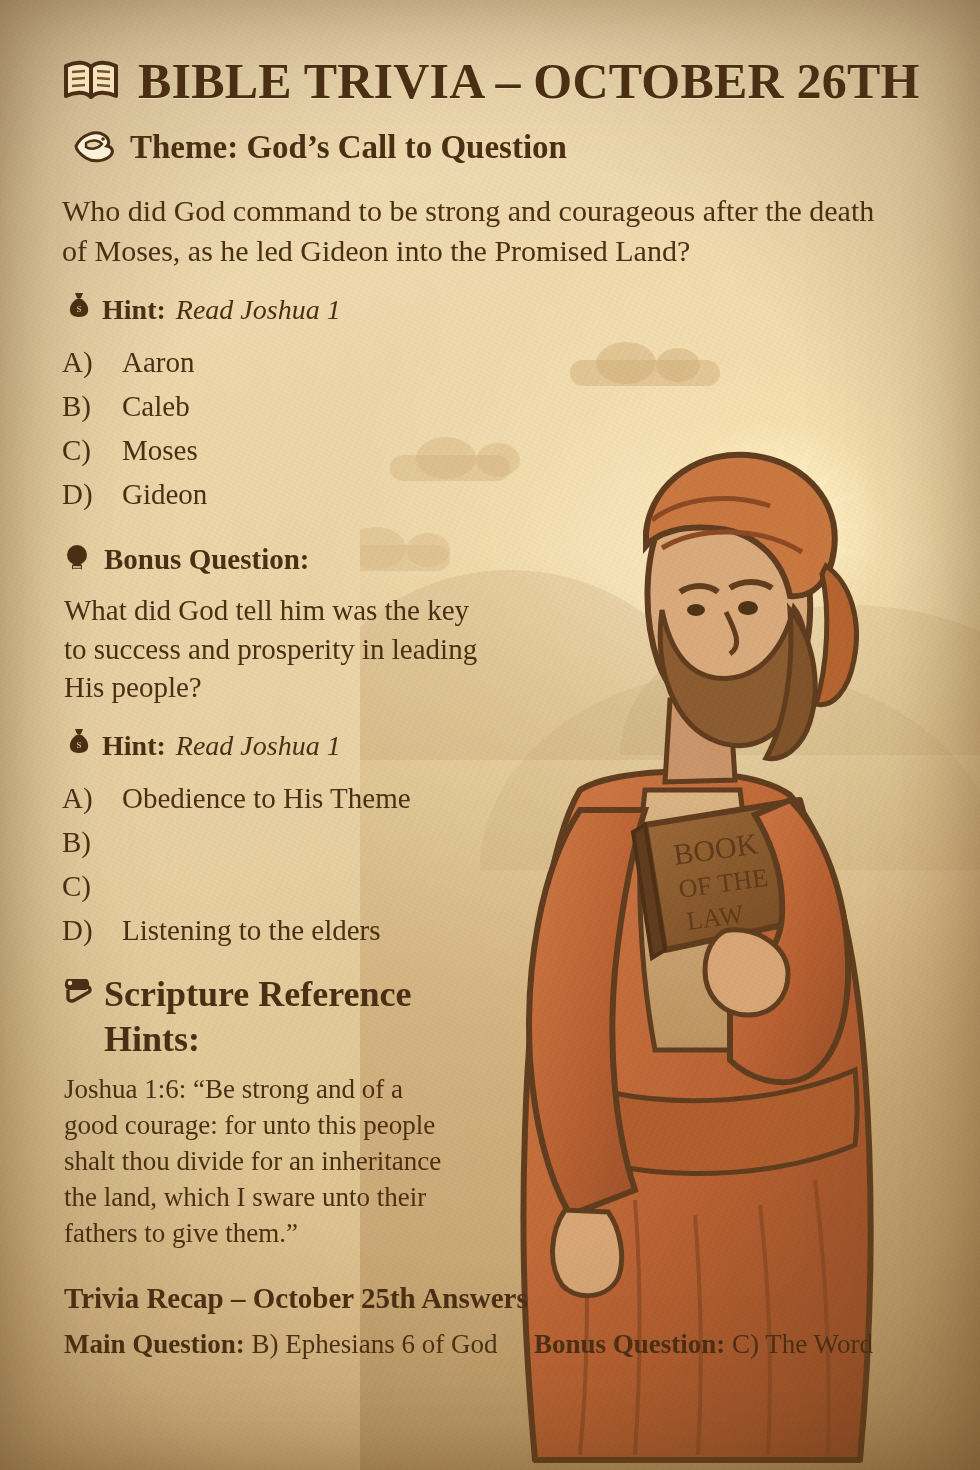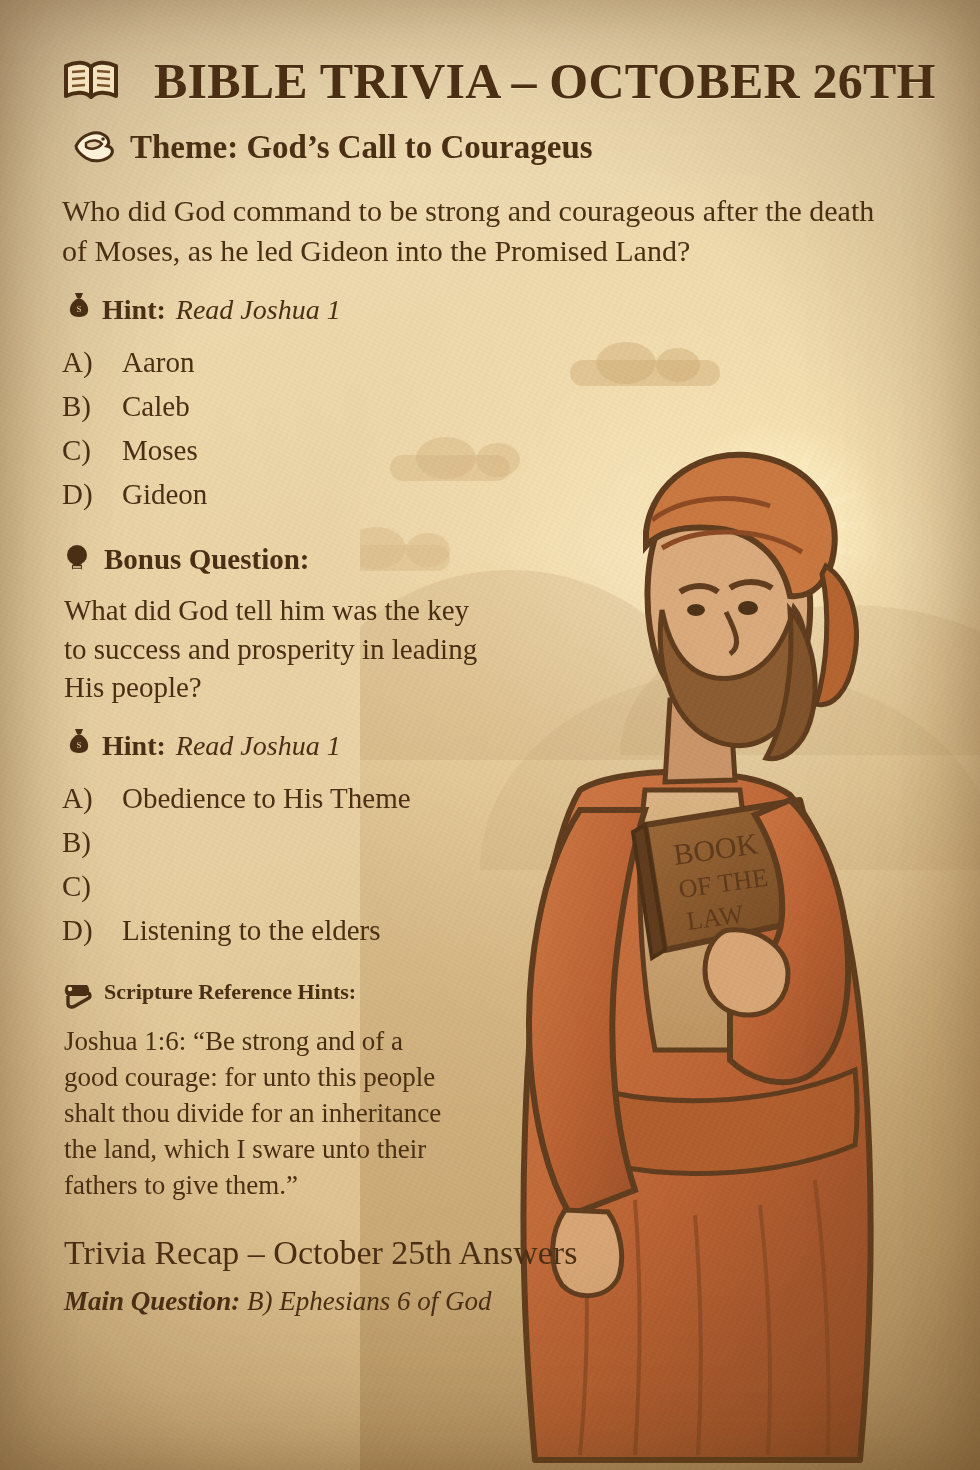--- a/index.html
+++ b/index.html
@@ -121,21 +121,21 @@
   
   #content {
     position: absolute;
     left: 0; top: 0;
     width: 980px; height: 1470px;
     color: #4a2f14;
   }
   .title-row {
     display: flex;
     align-items: center;
-    gap: 34px;
+    gap: 18px;
     margin: 52px 8px 0 62px;
   }
   .title-text {
     font-size: 50px;
     font-weight: bold;
     letter-spacing: .2px;
     color: #4b2f14;
     white-space: nowrap;
     text-shadow: 0 1px 0 rgba(255,240,205,.5);
   }
@@ -181,48 +181,48 @@
     margin: 26px 0 0 62px;
   }
   .section-text { font-size: 29px; font-weight: bold; }
   .bonus-question {
     margin: 14px 0 0 64px;
     width: 430px;
     font-size: 29px;
     line-height: 1.33;
   }
   .scripture-head {
-    margin: 26px 0 0 62px;
+    margin: 20px 0 0 62px;
     width: 400px;
-    font-size: 22px;
+    font-size: 36px;
     font-weight: bold;
     line-height: 1.25;
     display: flex;
     gap: 10px;
     align-items: flex-start;
   }
   .scripture-body {
     margin: 10px 0 0 64px;
     width: 385px;
     font-size: 27px;
     line-height: 1.33;
   }
   .recap-title {
     margin: 30px 0 0 64px;
-    font-size: 34px;
-    font-weight: normal;
+    font-size: 29px;
+    font-weight: bold;
   }
   .recap-row {
     margin: 12px 0 0 64px;
     width: 860px;
     font-size: 27px;
     line-height: 1.3;
     position: relative;
   }
-  .recap-main { display: inline; font-style: italic; }
+  .recap-main { display: inline; }
   .recap-bonus { position: absolute; left: 470px; top: 0; width: 400px; }
   .b { font-weight: bold; }
   .icon { display: inline-block; line-height: 1; }
 </style>
 </head>
 <body>
 
 <div id="poster">
   <div id="parchment"></div>
 
@@ -335,21 +335,21 @@
     </div>
 
     <div class="theme-row">
       <span class="icon">
         <svg width="46" height="40" viewBox="0 0 46 40">
           <path d="M6 20 C 12 8, 26 4, 34 9 C 39 12, 40 17, 37 20 C 42 21, 44 25, 41 29 C 36 35, 24 37, 16 32 C 10 28, 6 24, 6 20 Z" fill="#fbf0d8" stroke="#4a2f14" stroke-width="3"></path>
           <path d="M16 17 C 22 13, 29 14, 32 18 C 28 23, 20 24, 16 21 Z" fill="#e5d2ad" stroke="#4a2f14" stroke-width="2.4"></path>
           <circle cx="33" cy="13" r="1.8" fill="#4a2f14"></circle>
         </svg>
       </span>
-      <span class="theme-text">Theme: God’s Call to Courageus</span>
+      <span class="theme-text">Theme: God’s Call to Question</span>
     </div>
 
     <div class="question">Who did God command to be strong and courageous after the death of Moses, as he led Gideon into the Promised Land?</div>
 
     <div class="hint-row">
       <span class="icon">
         <svg width="26" height="28" viewBox="0 0 26 28">
           <path d="M9 2 L 17 2 L 15 7 L 11 7 Z" fill="#4a2f14"></path>
           <path d="M13 7 C 5 10, 2 18, 5 23 C 8 27, 18 27, 21 23 C 24 18, 21 10, 13 7 Z" fill="#4a2f14"></path>
           <text x="13" y="21" font-size="9" fill="#e9d5ab" text-anchor="middle" font-family="'Liberation Serif', serif">S</text>
@@ -433,16 +433,20 @@
 
     <div class="scripture-body">Joshua 1:6: “Be strong and of a good courage: for unto this people shalt thou divide for an inheritance the land, which I sware unto their fathers to give them.”</div>
 
     <div class="recap-title">Trivia Recap – October 25th Answers</div>
 
     <div class="recap-row">
       <span class="recap-main">
         <span class="b">Main Question:</span>
         <span>B) Ephesians 6 of God</span>
       </span>
+      <span class="recap-bonus">
+        <span class="b">Bonus Question:</span>
+        <span>C) The Word</span>
+      </span>
     </div>
 
   </div>
 </div>
 
 </body></html>

